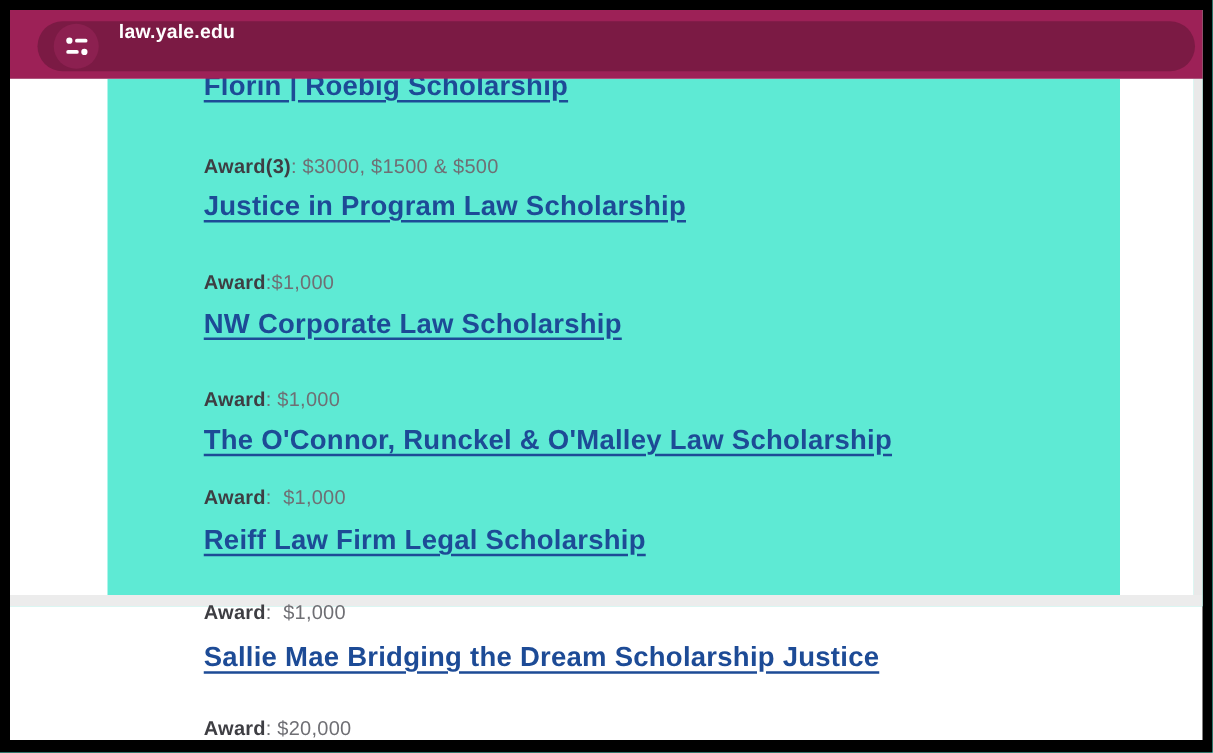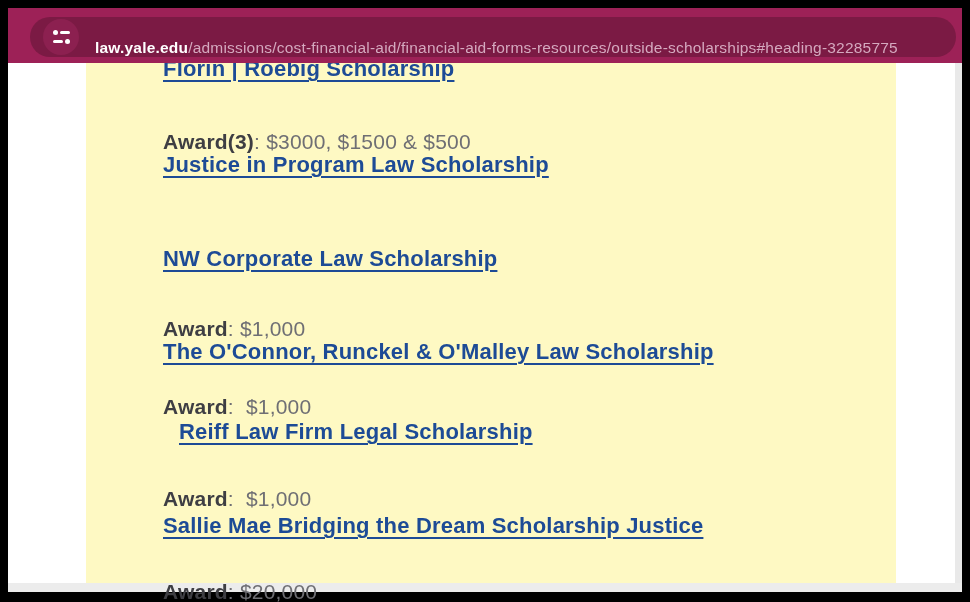--- a/index.html
+++ b/index.html
@@ -27,67 +27,68 @@
     border-radius:50%;background:#8c2050;
     display:flex;align-items:center;justify-content:center;
     cursor:pointer;
   }
   .tune{display:flex;flex-direction:column;gap:4px;}
   .tune .row{display:flex;align-items:center;gap:2px;}
   .tune .dot{width:5px;height:5px;border-radius:50%;background:#fff;}
   .tune .bar{width:10px;height:3px;border-radius:2px;background:#fff;}
   .url-text{
     position:absolute;left:65px;right:14px;top:0;height:40px;
-    display:flex;align-items:flex-end;
+    display:flex;align-items:flex-start;
     font-size:15.5px;letter-spacing:.2px;white-space:nowrap;overflow:hidden;
     cursor:text;
   }
   .url-domain{color:#ffffff;font-weight:600;}
   .url-path{color:#d5a9bf;font-weight:400;}
   
   .page{
-    position:absolute;left:0;top:55px;width:100%;height:529px;
-    background:#fef9c3;
+    position:absolute;left:0;top:55px;width:100%;height:422px;
+    background:#5eead4;
   }
   .gutter-left{position:absolute;left:0;top:0;bottom:9px;width:78px;background:#ffffff;}
   .gutter-right{position:absolute;left:888px;top:0;bottom:9px;width:59px;background:#ffffff;}
   .scrollbar-v{position:absolute;right:0;top:0;bottom:9px;width:7px;background:#e9e9e9;}
   .scrollbar-h{position:absolute;left:0;right:0;bottom:0;height:9px;background:#ececec;}
   .line{position:absolute;left:155px;white-space:pre;}
   .sch-link{
     font-size:22px;font-weight:700;color:#1d4b96;
     text-decoration:underline;text-decoration-thickness:2px;text-underline-offset:4px;
     letter-spacing:.2px;cursor:pointer;
   }
-  .award{font-size:21px;letter-spacing:.2px;}
+  .award{font-size:16px;letter-spacing:.2px;}
   .award .lbl{font-weight:700;color:#3e3e43;}
   .award .val{font-weight:400;color:#6f6f74;}
   
   .t1{top:-7px;} .v1{top:46px;}
   .t2{top:89px;} .v2{top:139px;}
   .t3{top:183px;text-align:center;} .v3{top:233px;}
   .t4{top:276px;text-align:center;} .v4{top:311px;}
-  .t5{top:356px;margin-left:16px;} .v5{top:403px;}
+  .t5{top:356px;} .v5{top:403px;}
   .t6{top:450px;} .v6{top:496px;}
 </style>
 </head>
 <body>
 
 <div class="viewport">
 
   <div class="page">
     <div class="gutter-left"></div>
     <div class="gutter-right"></div>
     <div class="scrollbar-v"></div>
     <div class="scrollbar-h"></div>
 
     <a class="line sch-link t1">Florin | Roebig Scholarship</a>
     <p class="line award v1"><span class="lbl">Award(3)</span><span class="val">: $3000, $1500 &amp; $500</span></p>
 
     <a class="line sch-link t2">Justice in Program Law Scholarship</a>
+    <p class="line award v2"><span class="lbl">Award</span><span class="val">:$1,000</span></p>
 
     <a class="line sch-link t3">NW Corporate Law Scholarship</a>
     <p class="line award v3"><span class="lbl">Award</span><span class="val">: $1,000</span></p>
 
     <a class="line sch-link t4">The O'Connor, Runckel &amp; O'Malley Law Scholarship</a>
     <p class="line award v4"><span class="lbl">Award</span><span class="val">:  $1,000</span></p>
 
     <a class="line sch-link t5">Reiff Law Firm Legal Scholarship</a>
     <p class="line award v5"><span class="lbl">Award</span><span class="val">:  $1,000</span></p>
 
@@ -104,18 +105,17 @@
               <span class="bar"></span>
             </div>
           <div class="row">
               <span class="bar"></span>
               <span class="dot"></span>
             </div>
         </div>
       </div>
       <div class="url-text">
           <span class="url-domain">law.yale.edu</span>
-          <span class="url-path">/admissions/cost-financial-aid/financial-aid-forms-resources/outside-scholarships#heading-32285775</span>
         </div>
     </div>
   </div>
 
 </div>
 
 </body></html>

